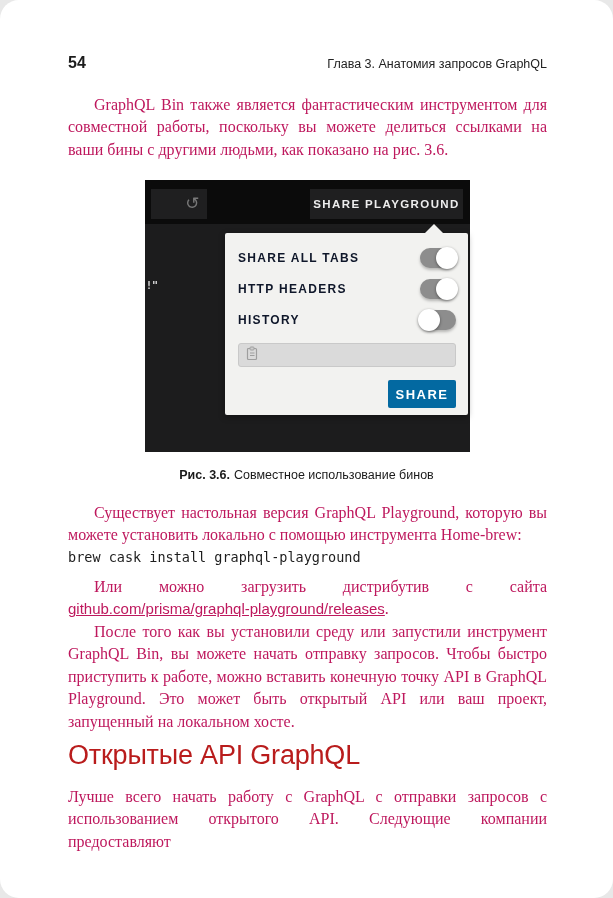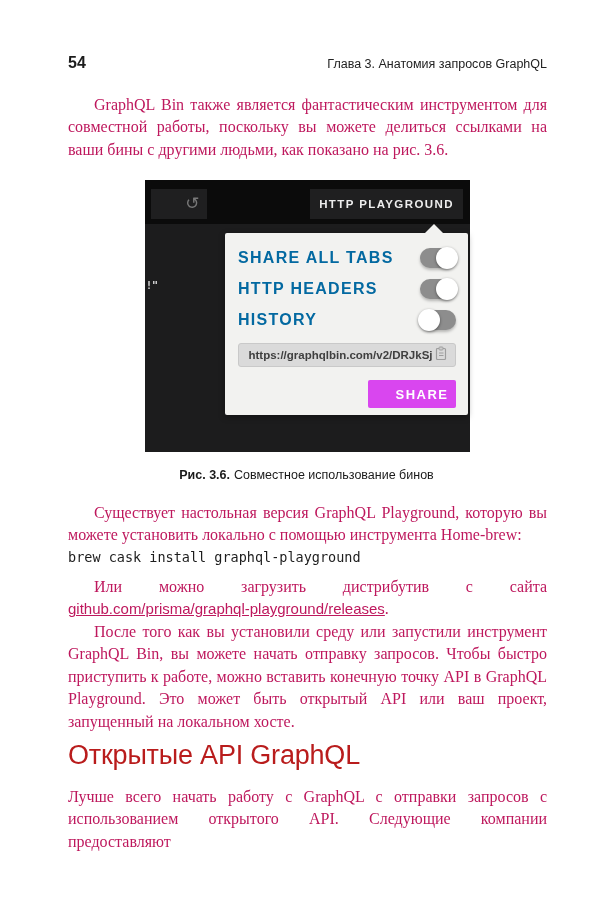--- a/index.html
+++ b/index.html
@@ -1,19 +1,20 @@
 <!DOCTYPE html>
 <html><head>
 <meta charset="utf-8">
 <style>
   html,body{margin:0;padding:0;background:#e8e8e8;}
   .page{
     position:relative;width:613px;height:898px;background:#ffffff;
     font-family:"Liberation Serif",serif;color:#2e2e2e;overflow:hidden;
     margin:0 auto;
+    border-radius:19px;
   }
   
   .head{position:absolute;top:54px;left:68px;width:479px;display:flex;
         justify-content:space-between;align-items:baseline;}
   .pagenum{font-family:"Liberation Sans",sans-serif;font-weight:bold;
            font-size:16px;color:#1c1c1c;}
   .runhead{font-family:"Liberation Sans",sans-serif;font-size:12.5px;color:#222;}
   
   .body{position:absolute;left:68px;width:479px;margin:0;
         font-size:16px;line-height:22.4px;text-align:justify;color:#be185d;}
@@ -44,37 +45,37 @@
   
   .popup{position:absolute;left:80px;top:53px;width:243px;height:182px;
          background:#f2f2f0;border-radius:2px;box-sizing:border-box;
          padding:9px 12px 0 13px;display:flex;flex-direction:column;
          box-shadow:0 2px 6px rgba(0,0,0,.35);}
   .popup-pointer{position:absolute;top:-9px;left:199px;width:0;height:0;
                  border-left:10px solid transparent;border-right:10px solid transparent;
                  border-bottom:10px solid #f2f2f0;}
   .popup-row{height:31px;display:flex;align-items:center;justify-content:space-between;}
   .row-label{font-family:"Liberation Sans",sans-serif;font-weight:bold;
-             font-size:16px;letter-spacing:1.3px;color:#0369a1;}
+             font-size:12px;letter-spacing:1.3px;color:#0f172a;}
   .toggle{position:relative;width:36px;height:20px;border-radius:10px;
           background:#8d8d8d;box-shadow:0 2px 3px rgba(0,0,0,.25);flex:0 0 auto;}
   .knob{position:absolute;top:-1px;width:22px;height:22px;border-radius:50%;
         background:#fff;box-shadow:0 1px 3px rgba(0,0,0,.45);}
   .toggle.on  .knob{right:-2px;}
   .toggle.off .knob{left:-2px;}
   .url-field{margin-top:8px;height:24px;background:#dadada;border:1px solid #c9c9c9;
              border-radius:3px;display:flex;align-items:center;box-sizing:border-box;
              padding:0 7px;}
   .url-text{flex:1;text-align:center;font-family:"Liberation Sans",sans-serif;
             font-weight:bold;font-size:11.5px;color:#3f3f3f;white-space:nowrap;}
   .clip-icon{flex:0 0 auto;opacity:.75;}
   .share-btn{align-self:flex-end;margin-top:13px;width:68px;height:28px;
-             background:#d946ef;border-radius:2px;display:flex;align-items:center;
+             background:#0369a1;border-radius:2px;display:flex;align-items:center;
              justify-content:center;font-family:"Liberation Sans",sans-serif;
-             font-weight:bold;font-size:13px;letter-spacing:1.5px;color:#ffffff;padding-left:20px;}
+             font-weight:bold;font-size:13px;letter-spacing:1.5px;color:#ffffff;}
   
   .caption{position:absolute;top:468px;left:0;width:613px;text-align:center;
            font-family:"Liberation Sans",sans-serif;font-size:12.5px;color:#1a1a1a;}
   .caption .cap-label{font-weight:bold;}
   .caption .cap-text{margin-left:4px;}
 </style>
 </head>
 <body>
 
 <div class="page">
@@ -85,21 +86,21 @@
   </div>
 
   <p class="body indent p1">GraphQL Bin также является фантастическим инструментом для совместной работы, поскольку вы можете делиться ссылками на ваши бины с другими людьми, как показано на рис. 3.6.</p>
 
   <div class="figure">
 
     <div class="fig-toolbar">
       <div class="tb-block tb-undo">
         <span class="undo-glyph">↺</span>
       </div>
-      <div class="tb-block tb-share">HTTP PLAYGROUND</div>
+      <div class="tb-block tb-share">SHARE PLAYGROUND</div>
     </div>
 
     <div class="editor-frag">!"</div>
 
     <div class="popup">
       <div class="popup-pointer"></div>
 
       <div class="popup-row">
         <span class="row-label">SHARE ALL TABS</span>
         <span class="toggle on">
@@ -113,21 +114,20 @@
           </span>
       </div>
       <div class="popup-row">
         <span class="row-label">HISTORY</span>
         <span class="toggle off">
             <span class="knob"></span>
           </span>
       </div>
 
       <div class="url-field">
-        <span class="url-text">https://graphqlbin.com/v2/DRJkSj</span>
         <span class="clip-icon">
           <svg width="13" height="15" viewBox="0 0 13 15">
             <rect x="1.5" y="2.5" width="9" height="11" rx="1" fill="none" stroke="#8a8a8a" stroke-width="1.2"></rect>
             <rect x="4" y="1" width="4" height="3" rx="0.8" fill="#c9c9c9" stroke="#8a8a8a" stroke-width="1"></rect>
             <line x1="4" y1="7" x2="8.5" y2="7" stroke="#8a8a8a" stroke-width="1"></line>
             <line x1="4" y1="9.5" x2="8.5" y2="9.5" stroke="#8a8a8a" stroke-width="1"></line>
           </svg>
         </span>
       </div>
 

